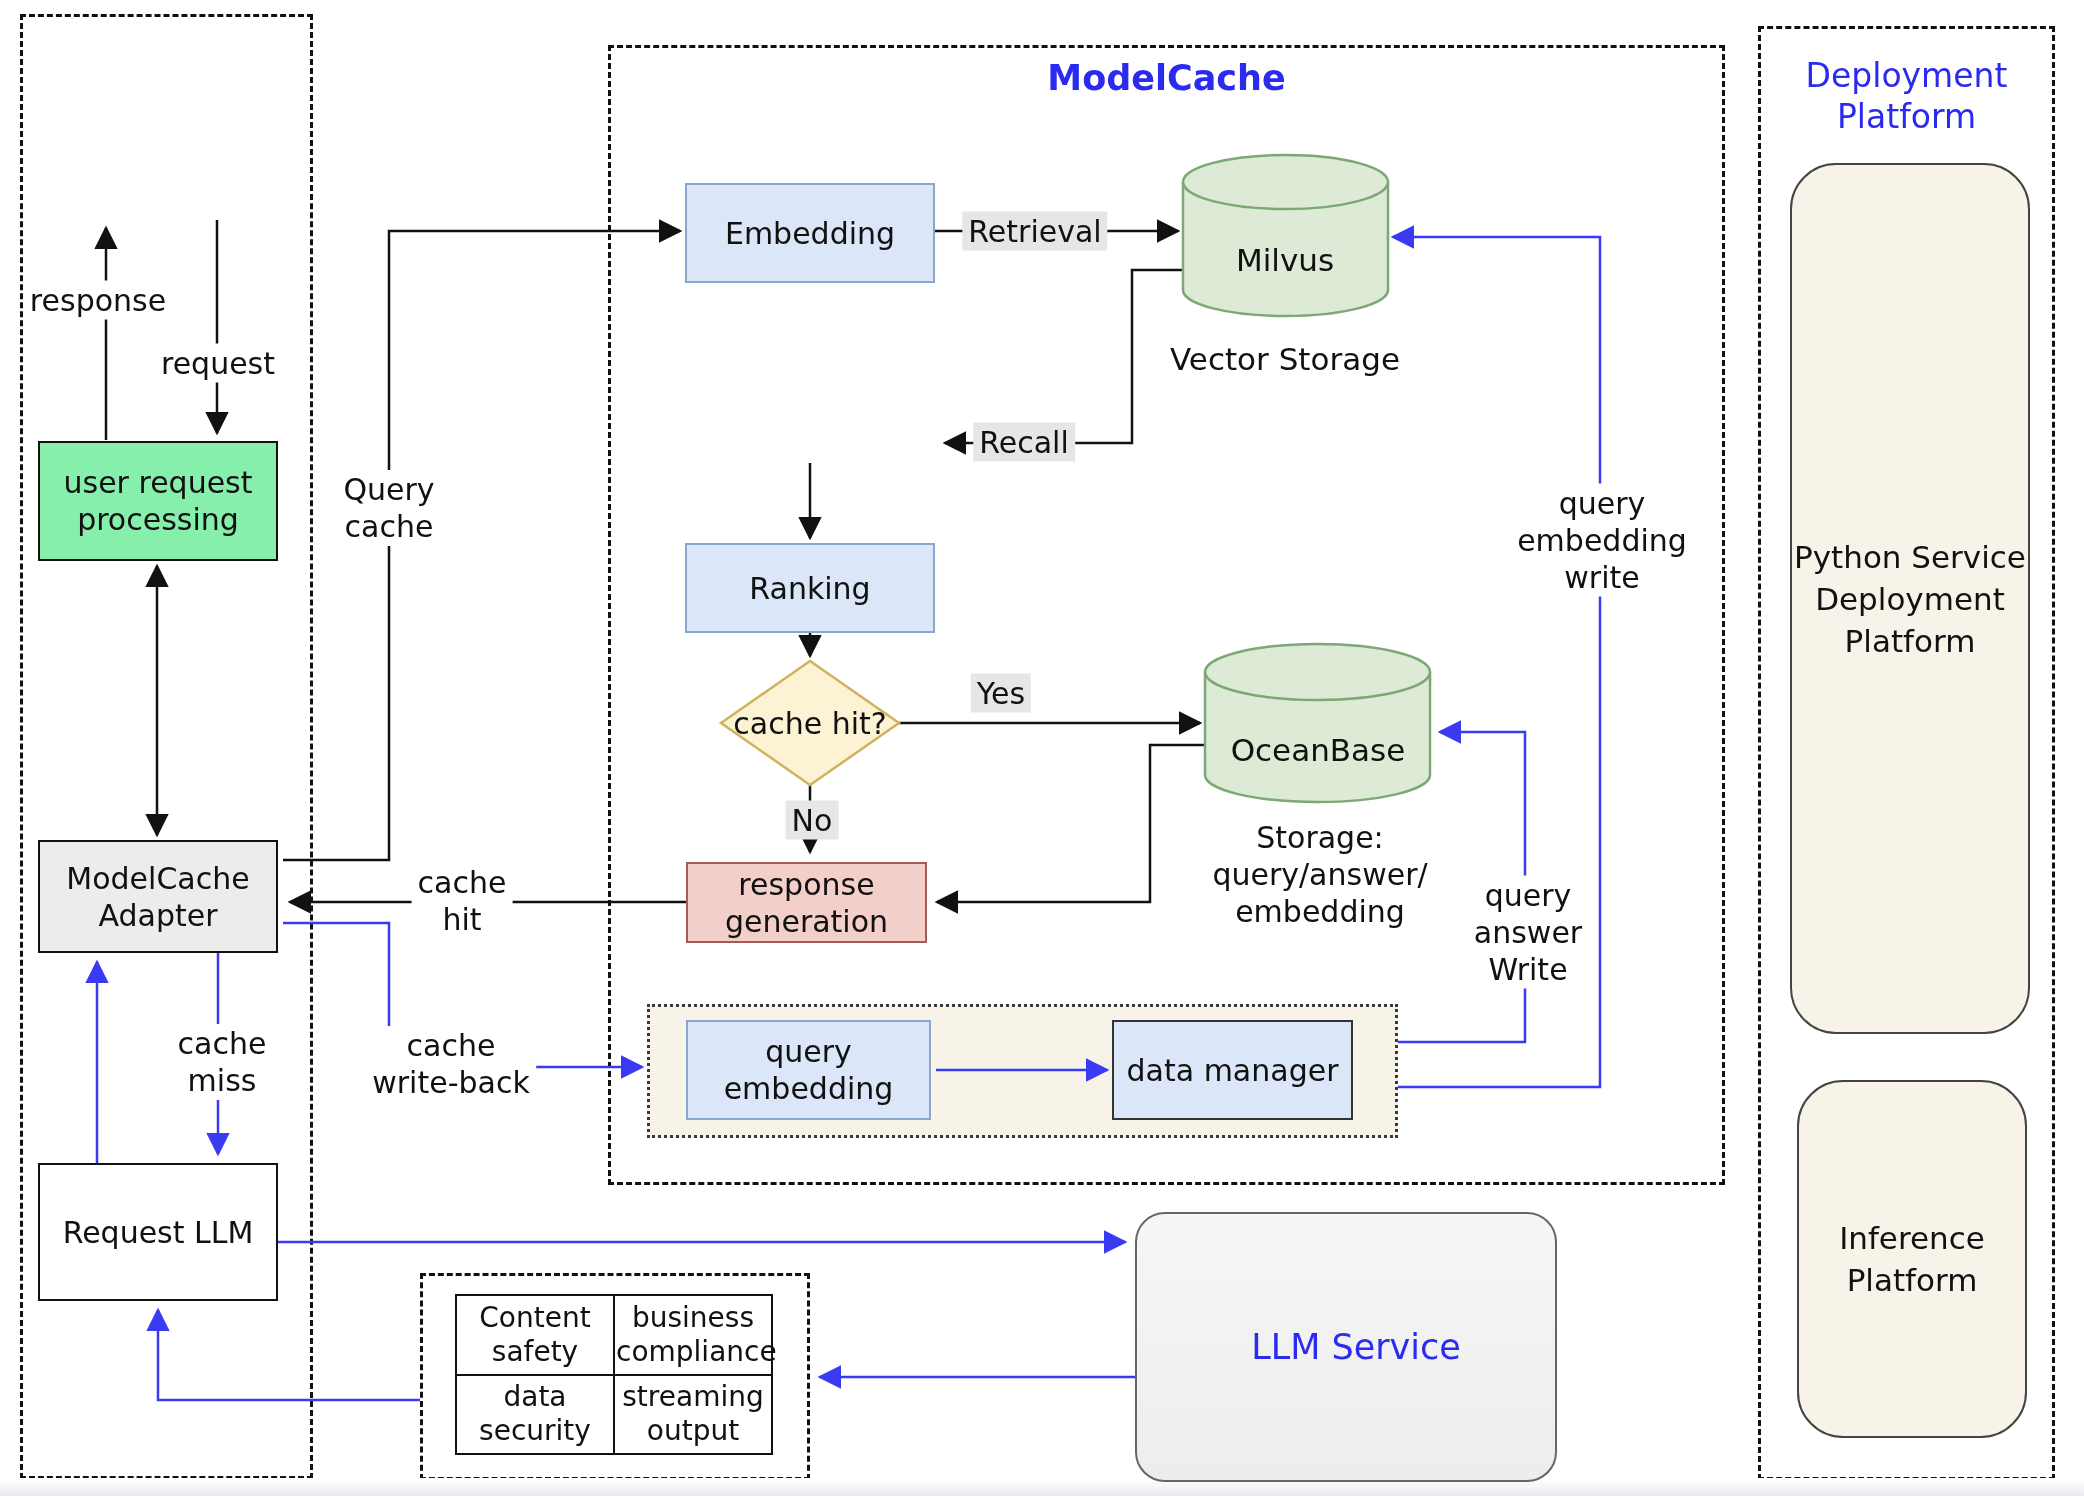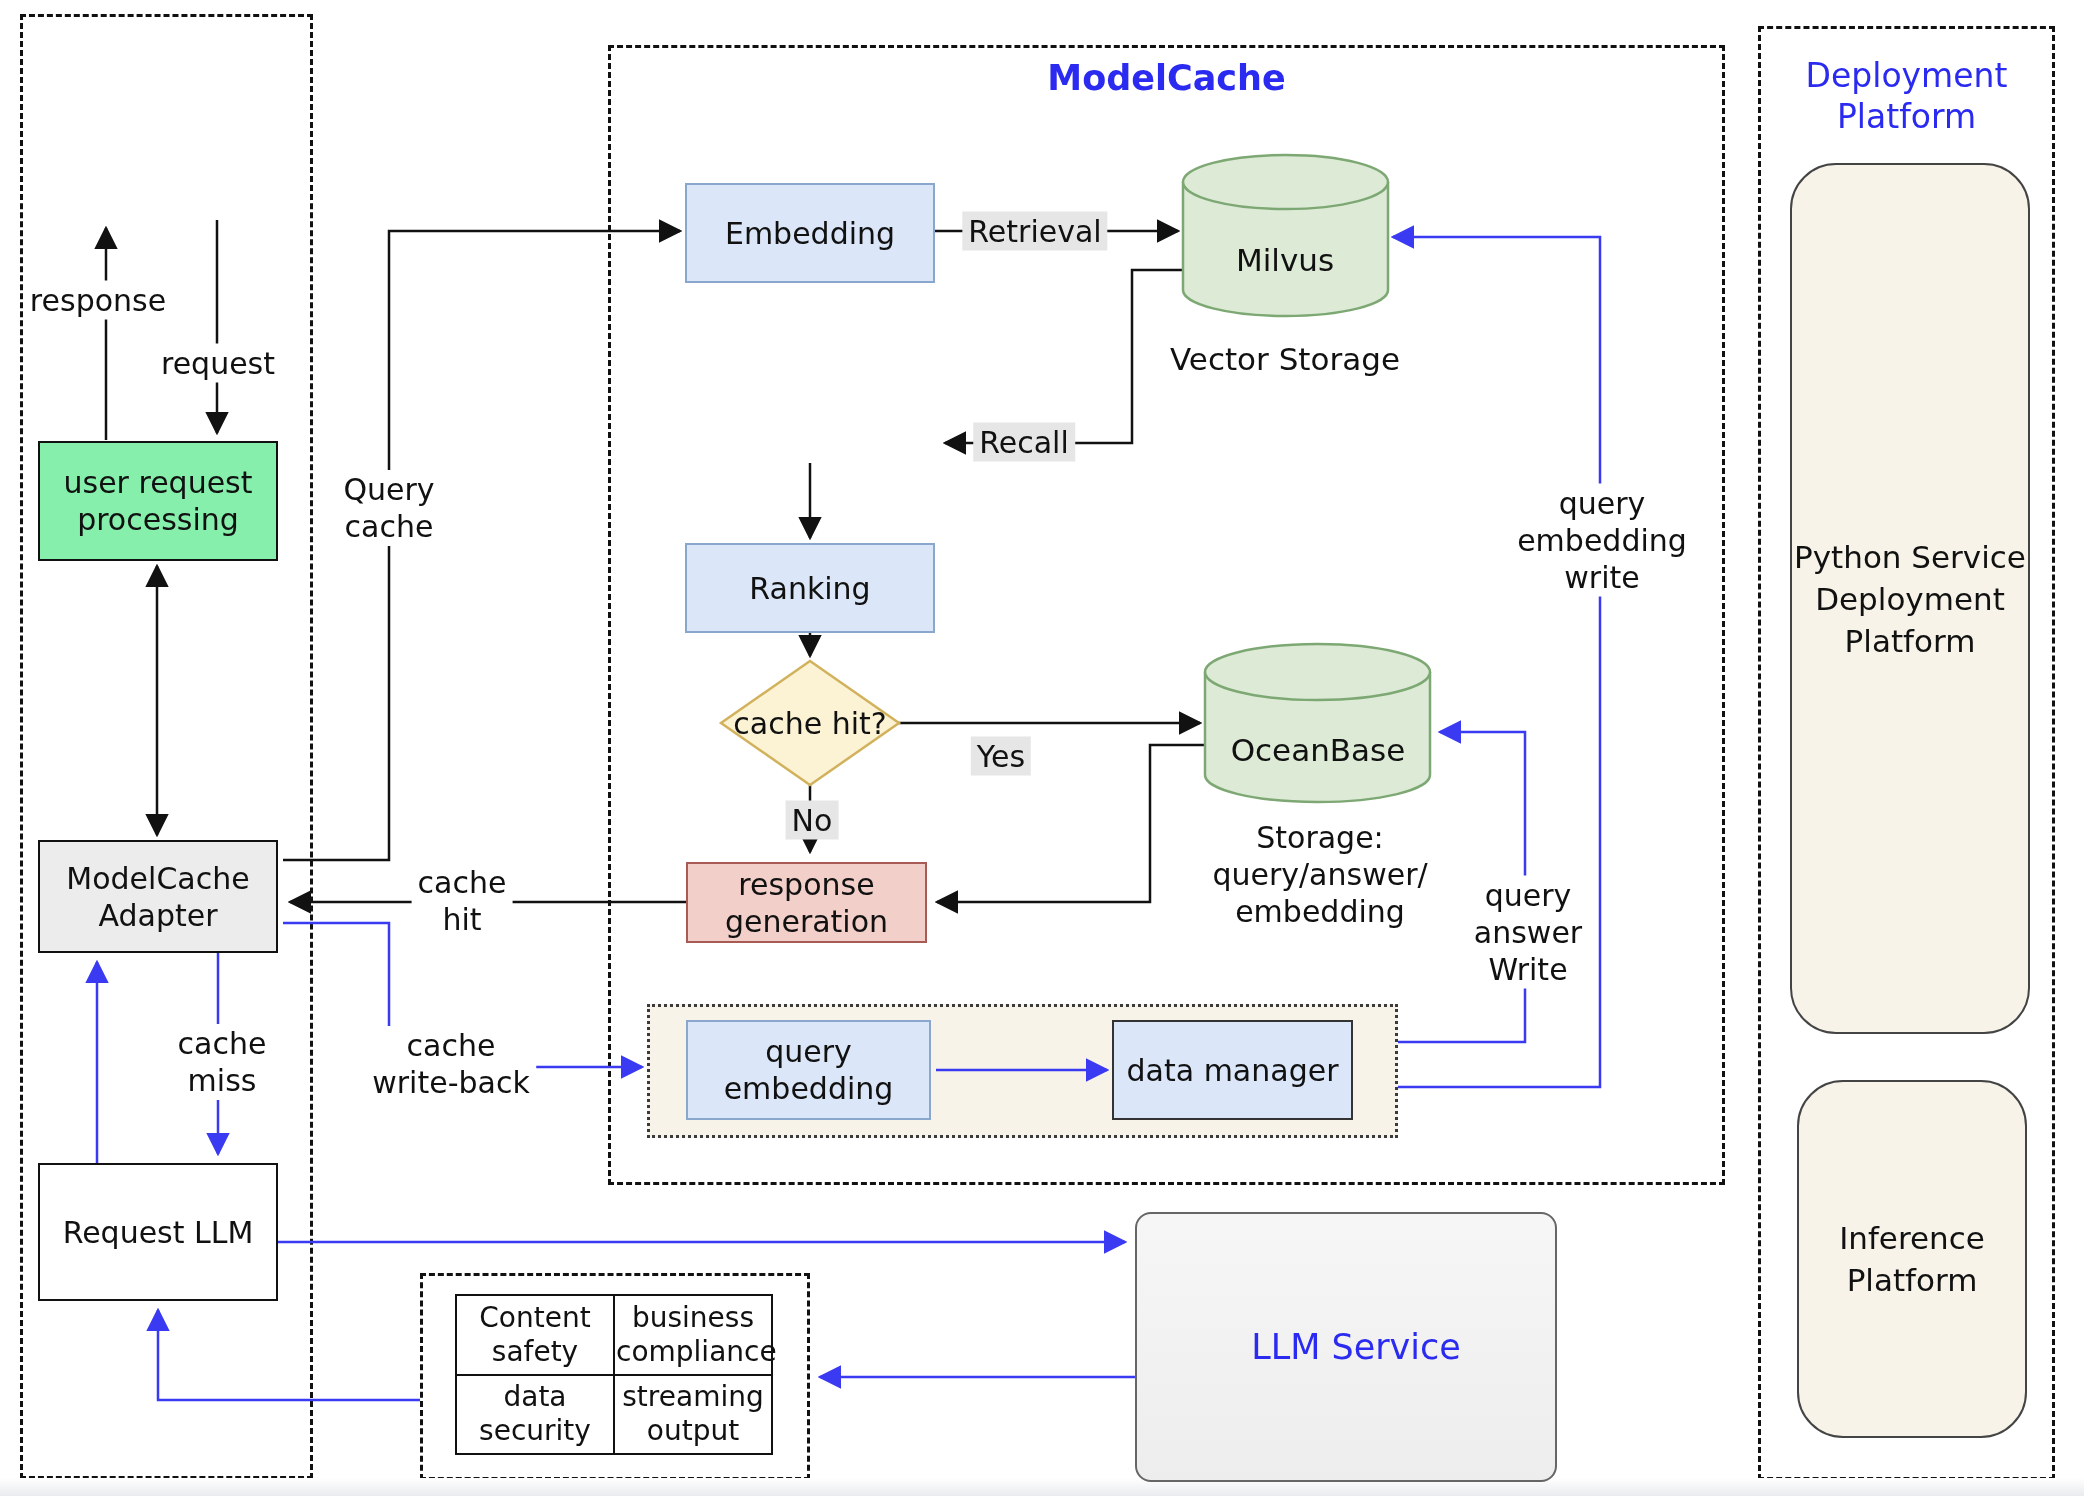--- a/index.html
+++ b/index.html
@@ -119,41 +119,41 @@
   <div class="lbl" style="left:1285px; top:260px; font-size:31px;">Milvus</div>
   <div class="lbl" style="left:1285px; top:359px; font-size:31px;">Vector Storage</div>
   <div class="lbl" style="left:1318px; top:750px; font-size:31px;text-align:center;">OceanBase</div>
   <div class="lbl" style="left:1320px; top:874px; font-size:30px;">Storage:
 query/answer/
 embedding</div>
   <div class="lbl" style="left:810px; top:723px; font-size:30px; padding:0;">cache hit?</div>
 
   <div class="lbl gray" style="left:1035px; top:231px;">Retrieval</div>
   <div class="lbl gray" style="left:1024px; top:442px;">Recall</div>
-  <div class="lbl gray" style="left:1001px; top:756px;">Yes</div>
+  <div class="lbl gray" style="left:1001px; top:693px;">Yes</div>
   <div class="lbl gray" style="left:812px; top:820px;">No</div>
 
   <div class="lbl white" style="left:98px; top:300px;">response</div>
   <div class="lbl white" style="left:218px; top:363px;">request</div>
   <div class="lbl white" style="left:389px; top:508px;">Query
 cache</div>
   <div class="lbl white" style="left:462px; top:901px;">cache
 hit</div>
   <div class="lbl white" style="left:222px; top:1062px;">cache
 miss</div>
   <div class="lbl white" style="left:451px; top:1064px;">cache
 write-back</div>
   <div class="lbl white" style="left:1602px; top:540px;">query
 embedding
 write</div>
   <div class="lbl white" style="left:1528px; top:932px;">query
 answer
 Write</div>
 
-  <div class="node" style="left:1135px; top:1212px; width:422px; height:270px; border-radius:16px; border:2px solid #666;
+  <div class="node" style="left:1135px; top:1212px; width:422px; height:270px; border-radius:30px; border:2px solid #666;
               background:linear-gradient(#f6f6f6,#ededed); color:var(--title_blue); font-size:35px;padding-left:20px;">LLM Service</div>
   <div class="node round" style="left:1790px; top:163px; width:240px; height:871px;">Python Service
 Deployment
 Platform</div>
   <div class="node round" style="left:1797px; top:1080px; width:230px; height:358px;">Inference
 Platform</div>
 
   <table style="position:absolute; left:455px; top:1294px; width:318px; height:161px; border-collapse:collapse;
                 z-index:3; background:#fff; table-layout:fixed;">
     <tbody>

